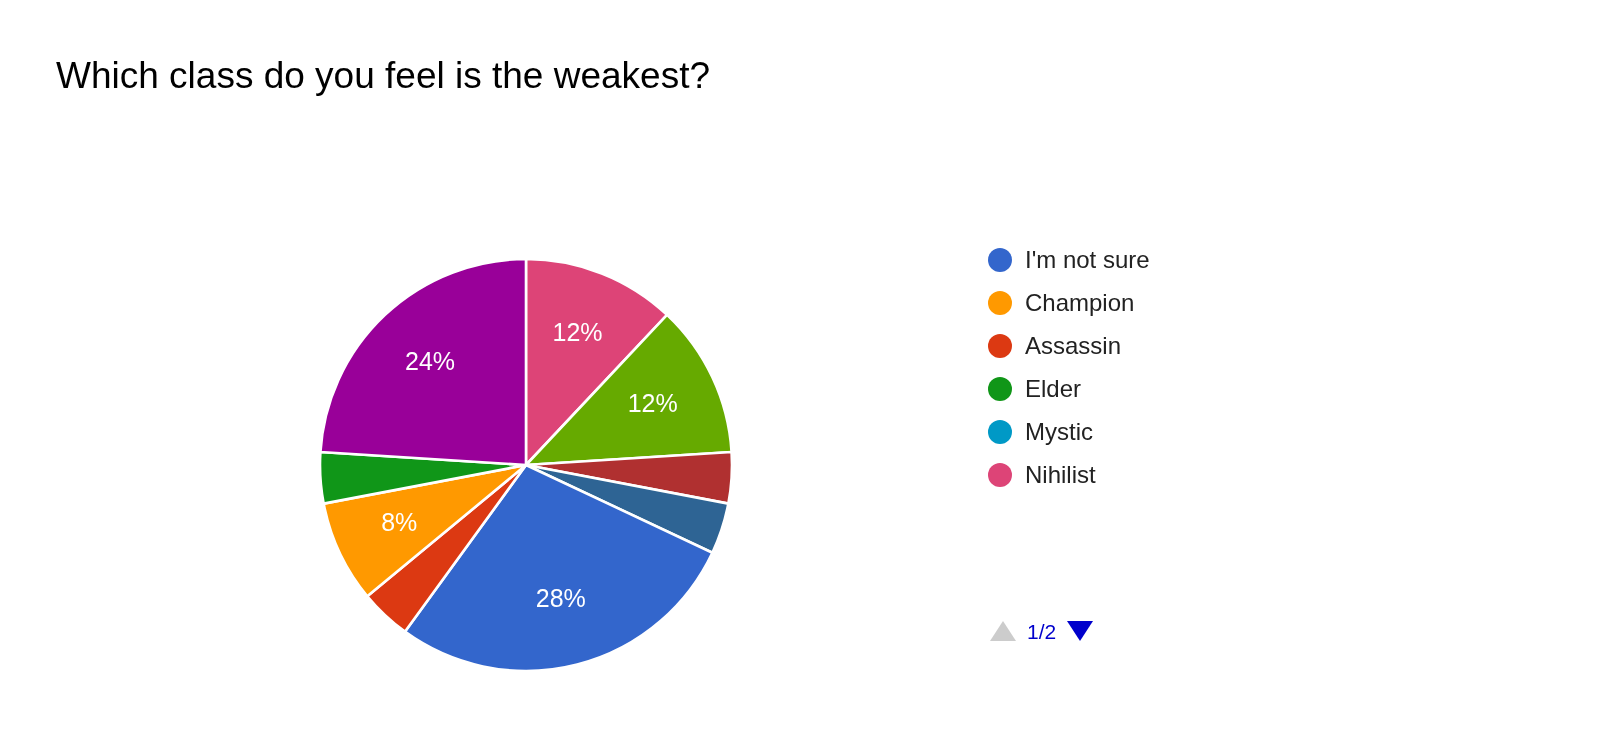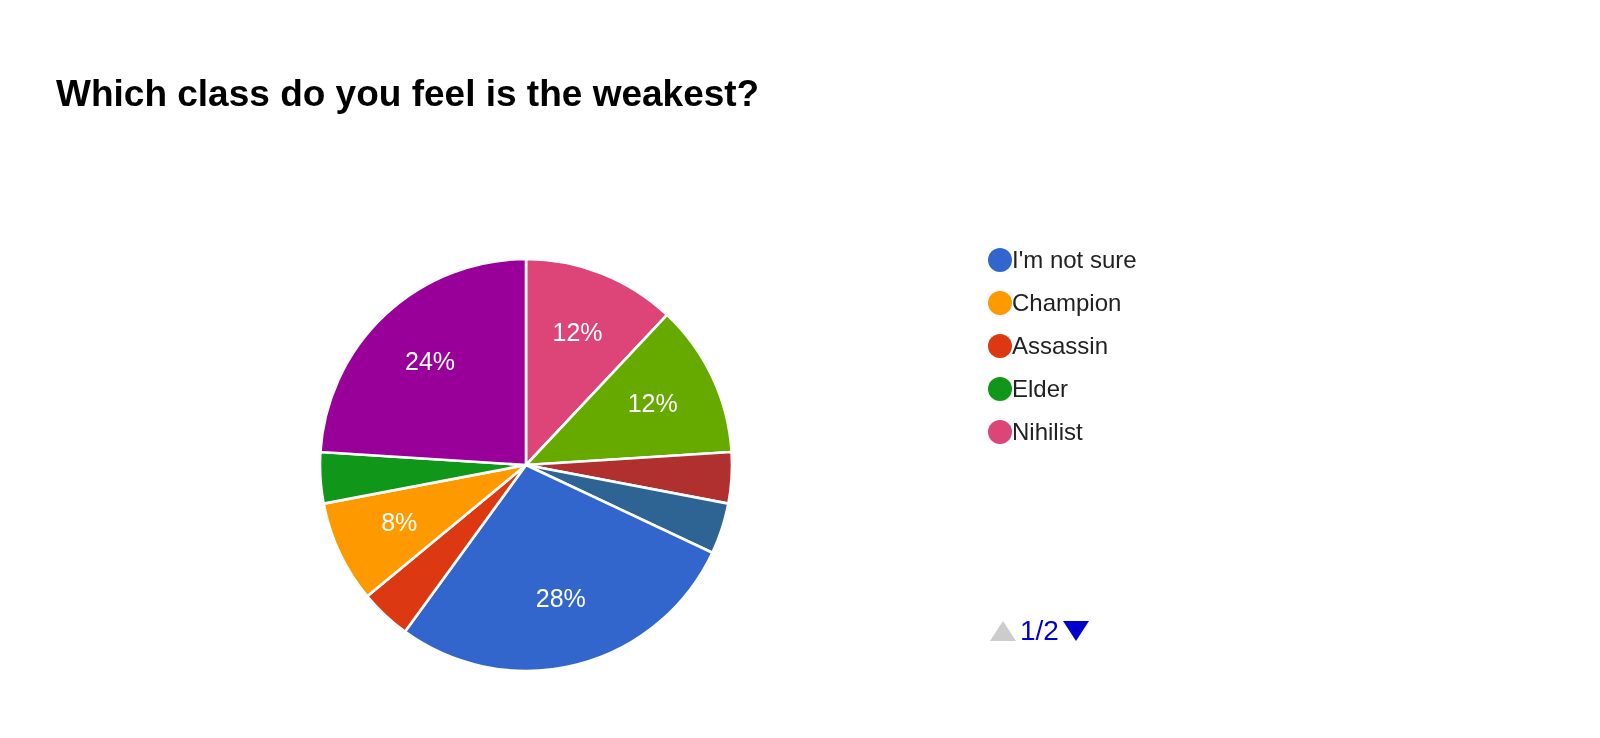--- a/index.html
+++ b/index.html
@@ -13,23 +13,23 @@
     height: 738px;
     font-family: "Liberation Sans", sans-serif;
     color: #222222;
     overflow: hidden;
     position: relative;
   }
 
   #chart-title {
     position: absolute;
     left: 56px;
-    top: 74px;
+    top: 56px;
     font-size: 37px;
-    font-weight: 700;
+    font-weight: 400;
     line-height: 1.1;
     color: #000000;
     letter-spacing: 0px;
     white-space: nowrap;
   }
 
   
   #pie-wrap {
     position: absolute;
     left: 320px;
@@ -68,20 +68,21 @@
     align-items: center;
     height: 43px;
   }
   .legend-swatch {
     width: 24px;
     height: 24px;
     border-radius: 50%;
     flex: 0 0 auto;
   }
   .legend-label {
+    margin-left: 13px;
     font-size: 24px;
     color: #222222;
     white-space: nowrap;
     line-height: 1;
   }
 
   
   #pager {
     position: absolute;
     left: 990px;
@@ -98,22 +99,22 @@
   }
   #pager-prev {
     border-bottom: 20px solid #cccccc;
     cursor: default;
   }
   #pager-next {
     border-top: 20px solid #0000cc;
     cursor: pointer;
   }
   #pager-count {
-    margin: 0 4px;
-    font-size: 28px;
+    margin: 0 11px;
+    font-size: 21px;
     color: #0000cc;
     line-height: 1;
   }
 </style>
 </head>
 <body>
 
 <div id="chart-title">Which class do you feel is the weakest?</div>
 
 <div id="pie-wrap">
@@ -150,20 +151,24 @@
     </div>
     <div class="legend-row">
       <span class="legend-swatch" style="background: rgb(220, 57, 18);"></span>
       <span class="legend-label">Assassin</span>
     </div>
     <div class="legend-row">
       <span class="legend-swatch" style="background: rgb(16, 150, 24);"></span>
       <span class="legend-label">Elder</span>
     </div>
     <div class="legend-row">
+      <span class="legend-swatch" style="background: rgb(0, 153, 198);"></span>
+      <span class="legend-label">Mystic</span>
+    </div>
+    <div class="legend-row">
       <span class="legend-swatch" style="background: rgb(221, 68, 119);"></span>
       <span class="legend-label">Nihilist</span>
     </div>
   </div>
 
 <div id="pager">
   <div class="pager-arrow" id="pager-prev" style="border-bottom-color: rgb(204, 204, 204);"></div>
   <div id="pager-count" style="color: rgb(0, 0, 204);">1/2</div>
   <div class="pager-arrow" id="pager-next" style="border-top-color: rgb(0, 0, 204);"></div>
 </div>

